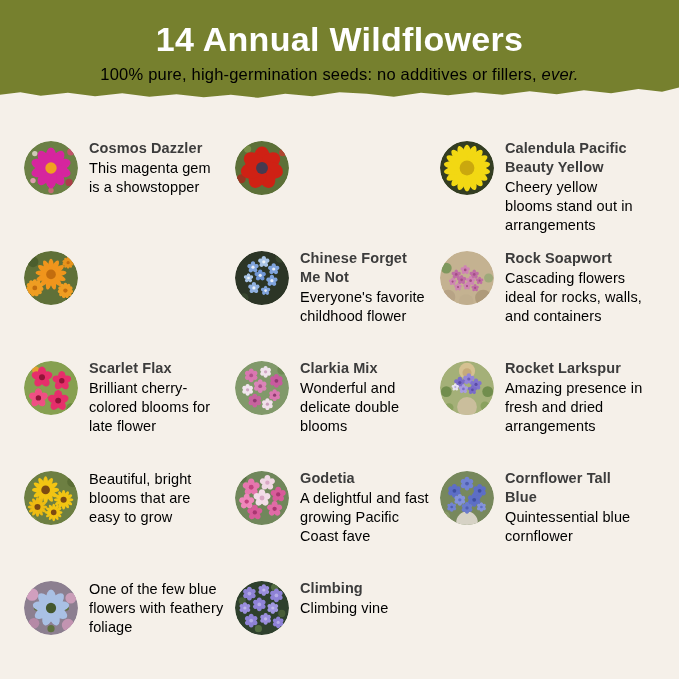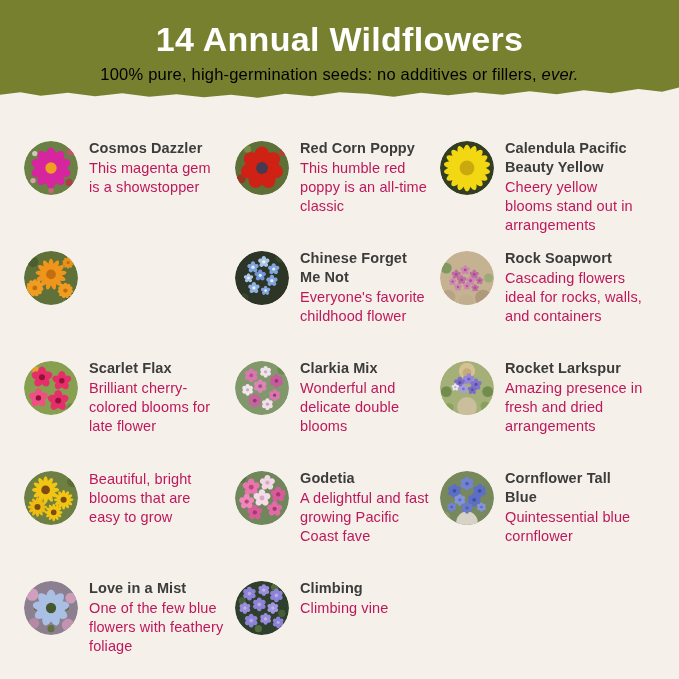--- a/index.html
+++ b/index.html
@@ -37,21 +37,21 @@
   .pic{
     width:54px;height:54px;flex:none;border-radius:50%;
     margin-top:2px;
   }
   .txt{margin-left:11px;padding-right:10px;}
   .fname{
     font-size:14.5px;font-weight:700;color:#3c3c3c;
     line-height:1.3;letter-spacing:.1px;
   }
   .fdesc{
-    font-size:14.5px;color:#be185d;line-height:1.32;margin-top:1px;
+    font-size:14.5px;color:#000000;line-height:1.32;margin-top:1px;
     letter-spacing:.1px;
   }
 </style>
 </head>
 <body>
 
 <div class="page">
 
   <header class="hdr">
     <h1>14 Annual Wildflowers</h1>
@@ -104,24 +104,20 @@
             <ellipse cx="30" cy="19.0" rx="9.2" ry="12.8" fill="#cf2114" transform="rotate(0.0 30 30)"></ellipse>
             <ellipse cx="30" cy="19.0" rx="9.2" ry="12.8" fill="#cf2114" transform="rotate(51.4 30 30)"></ellipse>
             <ellipse cx="30" cy="19.0" rx="9.2" ry="12.8" fill="#cf2114" transform="rotate(102.9 30 30)"></ellipse>
             <ellipse cx="30" cy="19.0" rx="9.2" ry="12.8" fill="#cf2114" transform="rotate(154.3 30 30)"></ellipse>
             <ellipse cx="30" cy="19.0" rx="9.2" ry="12.8" fill="#cf2114" transform="rotate(205.7 30 30)"></ellipse>
             <ellipse cx="30" cy="19.0" rx="9.2" ry="12.8" fill="#cf2114" transform="rotate(257.1 30 30)"></ellipse>
             <ellipse cx="30" cy="19.0" rx="9.2" ry="12.8" fill="#cf2114" transform="rotate(308.6 30 30)"></ellipse>
             <circle cx="30" cy="30" r="6.6" fill="#463a50"></circle>
           </g>
         </svg>
-      <div class="txt">
-        <div class="fname">Red Corn Poppy</div>
-        <div class="fdesc">This humble red poppy is an all-time classic</div>
-      </div>
     </div>
 
     <div class="card">
       <svg class="pic" viewBox="0 0 60 60">
           <clipPath id="c2">
             <circle cx="30" cy="30" r="30"></circle>
           </clipPath>
           <g clip-path="url(#c2)">
             <rect width="60" height="60" fill="#333d22"></rect>
             <ellipse cx="30" cy="18.0" rx="4.8" ry="13.9" fill="#f2d813" transform="rotate(0.0 30 30)"></ellipse>
@@ -748,21 +744,20 @@
             <ellipse cx="30" cy="20.5" rx="5.7" ry="11.0" fill="#a9c0e4" transform="rotate(120.0 30 30)"></ellipse>
             <ellipse cx="30" cy="20.5" rx="5.7" ry="11.0" fill="#a9c0e4" transform="rotate(160.0 30 30)"></ellipse>
             <ellipse cx="30" cy="20.5" rx="5.7" ry="11.0" fill="#a9c0e4" transform="rotate(200.0 30 30)"></ellipse>
             <ellipse cx="30" cy="20.5" rx="5.7" ry="11.0" fill="#a9c0e4" transform="rotate(240.0 30 30)"></ellipse>
             <ellipse cx="30" cy="20.5" rx="5.7" ry="11.0" fill="#a9c0e4" transform="rotate(280.0 30 30)"></ellipse>
             <ellipse cx="30" cy="20.5" rx="5.7" ry="11.0" fill="#a9c0e4" transform="rotate(320.0 30 30)"></ellipse>
             <circle cx="30" cy="30" r="5.7" fill="#44572e"></circle>
           </g>
         </svg>
       <div class="txt">
-        <div class="fname">Love in a Mist</div>
         <div class="fdesc">One of the few blue flowers with feathery foliage</div>
       </div>
     </div>
 
     <div class="card">
       <svg class="pic" viewBox="0 0 60 60">
           <clipPath id="c13">
             <circle cx="30" cy="30" r="30"></circle>
           </clipPath>
           <g clip-path="url(#c13)">

